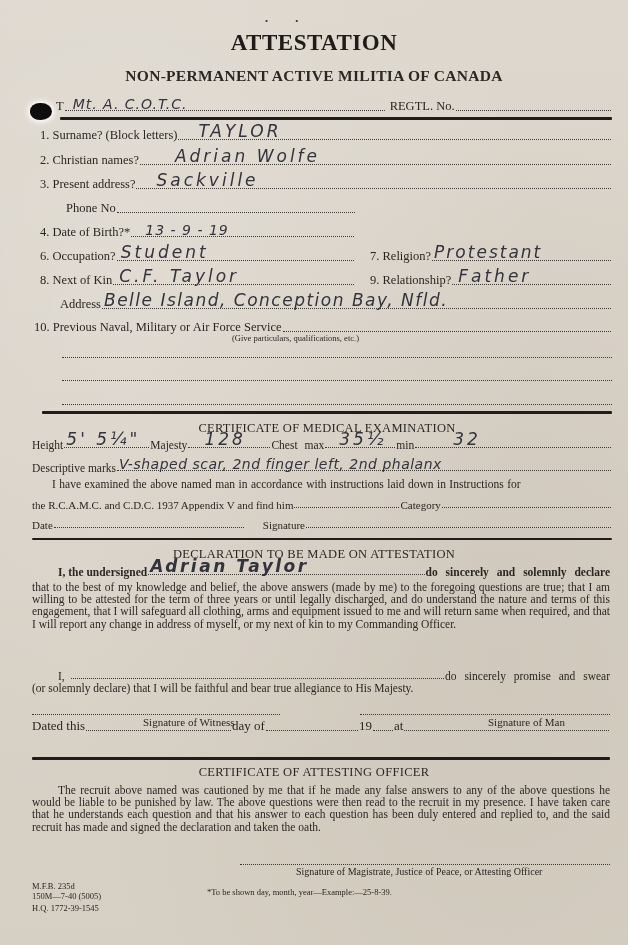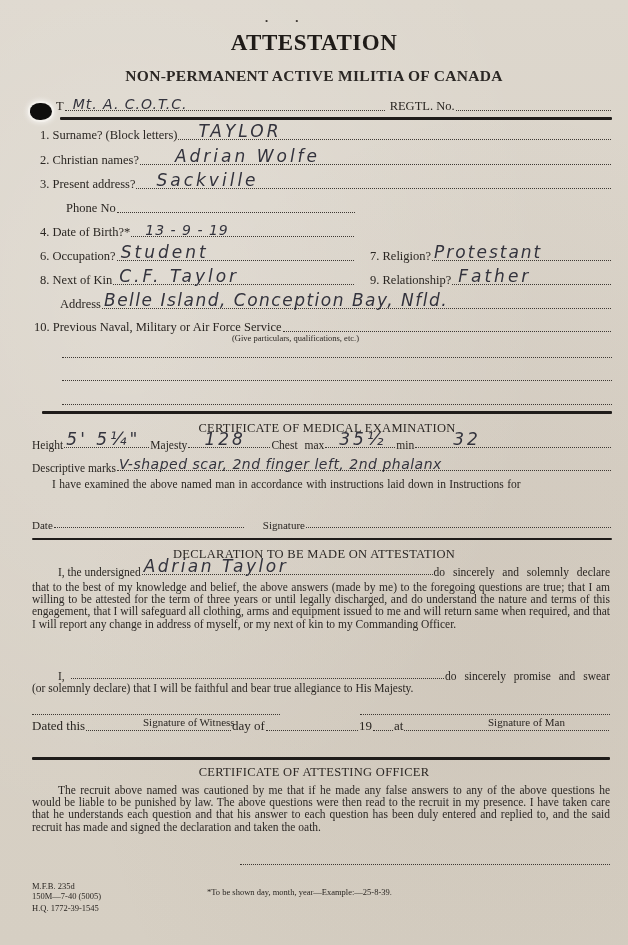--- a/index.html
+++ b/index.html
@@ -150,30 +150,36 @@
   </div>
 
   <div class="row" style="left:32px;top:462px;width:580px;font-size:11.5px;">
     <span>Descriptive marks</span>
     <span class="dots">
       <span class="hw small" style="left:2px;letter-spacing:0.5px;">V-shaped scar, 2nd finger left,   2nd phalanx</span>
     </span>
   </div>
 
   <div class="abs" style="left:52px;top:478px;font-size:11.5px;word-spacing:0.6px;">I have examined the above named man in accordance with instructions laid down in Instructions for</div>
+  <div class="row" style="left:32px;top:499px;width:580px;font-size:11px;">
+    <span>the R.C.A.M.C. and C.D.C. 1937 Appendix V and find him</span>
+    <span class="dots" style="flex:0 0 105px;"></span>
+    <span>Category</span>
+    <span class="dots"></span>
+  </div>
   <div class="row" style="left:32px;top:519px;width:580px;font-size:11px;">
     <span>Date</span>
     <span class="dots" style="flex:0 0 190px;"></span>
     <span style="margin-left:18px;">Signature</span>
     <span class="dots"></span>
   </div>
   <div class="hr-thick" style="left:32px;top:538px;width:580px;height:2px;"></div>
 
   <div class="sec-head" style="top:547px;">DECLARATION TO BE MADE ON ATTESTATION</div>
-  <div class="row" style="left:58px;top:566px;width:552px;font-size:11.5px;">
+  <div class="row" style="left:58px;top:566px;width:552px;font-size:11.5px;font-weight:bold;">
     <span>I, the undersigned</span>
     <span class="dots">
       <span class="hw" style="left:2px;letter-spacing:2.5px;">Adrian Taylor</span>
     </span>
     <span style="word-spacing:5px;">do sincerely and solemnly declare</span>
   </div>
   <div class="para" style="left:32px;top:581px;width:578px;">that to the best of my knowledge and belief, the above answers (made by me) to the foregoing questions are true; that I am willing to be attested for the term of three years or until legally discharged, and do understand the nature and terms of this engagement, that I will safeguard all clothing, arms and equipment issued to me and will return same when required, and that I will report any change in address of myself, or my next of kin to my Commanding Officer.</div>
 
   <div class="row" style="left:58px;top:670px;width:552px;font-size:11.5px;">
     <span>I,</span>
@@ -196,18 +202,19 @@
     <span class="dots" style="flex:0 0 20px;"></span>
     <span>at</span>
     <span class="dots"></span>
   </div>
   <div class="hr-thick" style="left:32px;top:757px;width:578px;"></div>
 
   <div class="sec-head" style="top:765px;text-align:center;">CERTIFICATE OF ATTESTING OFFICER</div>
   <div class="para" style="left:32px;top:784px;width:578px;text-indent:26px;">The recruit above named was cautioned by me that if he made any false answers to any of the above questions he would be liable to be punished by law.  The above questions were then read to the recruit in my presence.  I have taken care that he understands each question and that his answer to each question has been duly entered and replied to, and the said recruit has made and signed the declaration and taken the oath.</div>
 
   <div class="abs" style="left:240px;top:864px;width:370px;border-bottom:1.3px dotted #3d3833;"></div>
+  <div class="abs small" style="left:296px;top:866px;">Signature of Magistrate, Justice of Peace, or Attesting Officer</div>
 
   <div class="abs tiny" style="left:32px;top:881px;">M.F.B. 235d</div>
   <div class="abs tiny" style="left:32px;top:891px;">150M—7-40 (5005)</div>
   <div class="abs tiny" style="left:32px;top:903px;">H.Q. 1772-39-1545</div>
   <div class="abs tiny" style="left:207px;top:887px;">*To be shown day, month, year—Example:—25-8-39.</div>
 </div>
 
 </body></html>

